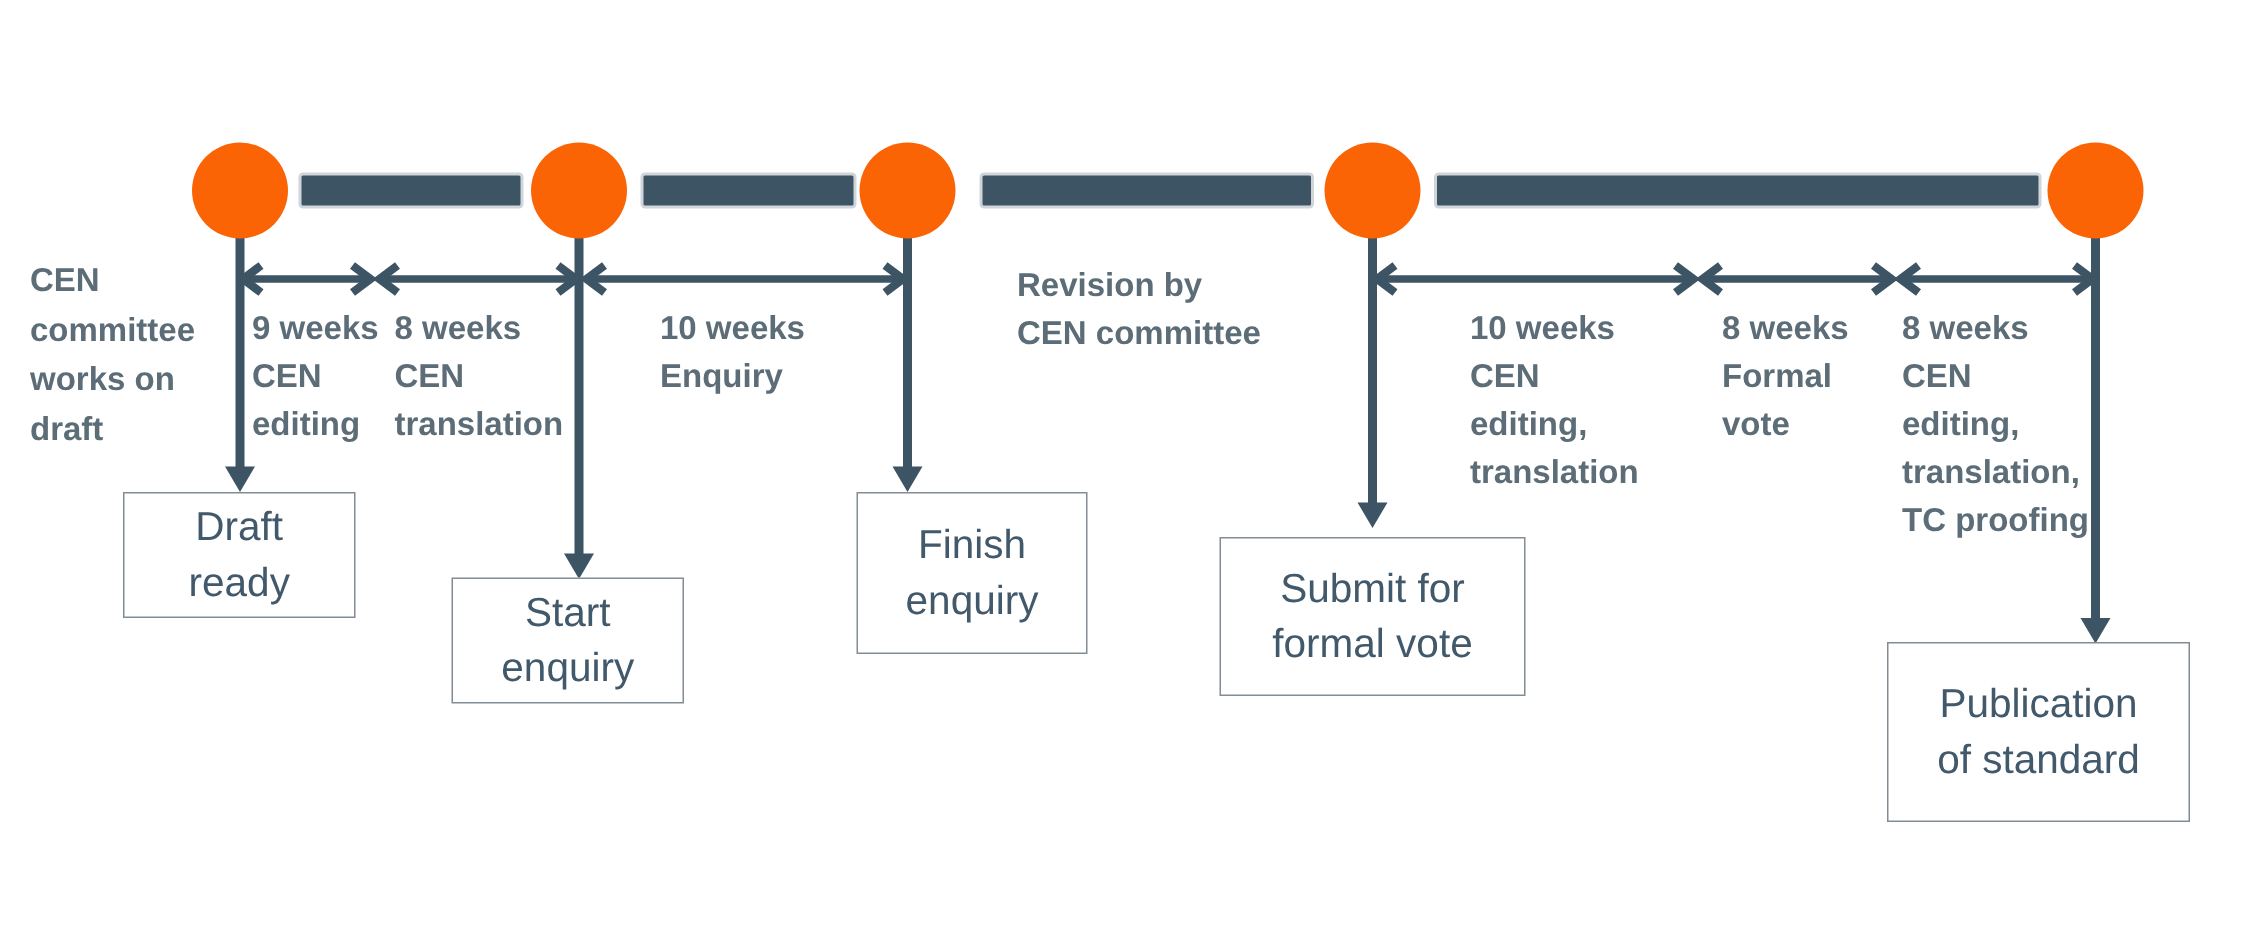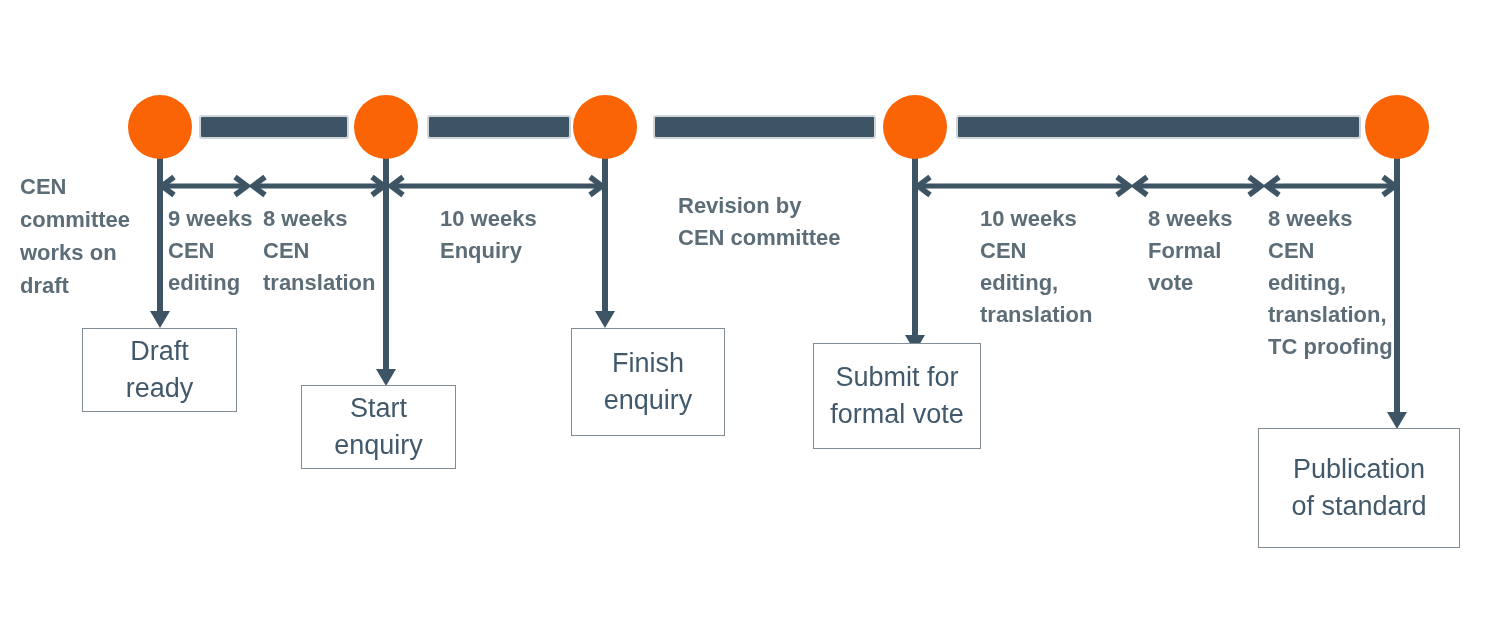--- a/index.html
+++ b/index.html
@@ -22,21 +22,21 @@
   }
   .note, .duration {
     position: absolute;
     white-space: pre-line;
     color: var(--text_muted, #5C6D78);
     font-size: 22px;
     line-height: 32px;
     font-weight: 700;
   }
   .note-committee { left: 20px;  top: 170px; line-height: 33px; }
-  .note-revision  { left: 678px; top: 190px; }
+  .note-revision  { left: 678px; top: 174px; }
   .duration-1 { left: 168px;  top: 203px; }
   .duration-2 { left: 263px;  top: 203px; }
   .duration-3 { left: 440px;  top: 203px; }
   .duration-4 { left: 980px;  top: 203px; }
   .duration-5 { left: 1148px; top: 203px; }
   .duration-6 { left: 1268px; top: 203px; }
   .box {
     position: absolute;
     box-sizing: border-box;
     display: flex;
@@ -47,21 +47,21 @@
     background: #ffffff;
     border: 1.5px solid var(--box_border, #828C95);
     color: var(--text_dark, #41596A);
     font-size: 27px;
     line-height: 37px;
     font-weight: 400;
   }
   .box-draft       { left: 82px;   top: 328px; width: 155px; height: 84px; }
   .box-start       { left: 301px;  top: 385px; width: 155px; height: 84px; }
   .box-finish      { left: 527px;  top: 328px; width: 154px; height: 108px; margin-left: 44px; }
-  .box-submit      { left: 813px;  top: 343px; width: 168px; height: 106px; }
+  .box-submit      { left: 813px;  top: 358px; width: 204px; height: 106px; }
   .box-publication { left: 1258px; top: 428px; width: 202px; height: 120px; }
 </style>
 </head>
 <body>
 
 <div class="canvas">
 
   <svg class="diagram-layer" width="1504" height="617" viewBox="0 0 1504 617">
 
     <g fill="var(--line_slate)" stroke="var(--bar_outline)" stroke-width="2">

